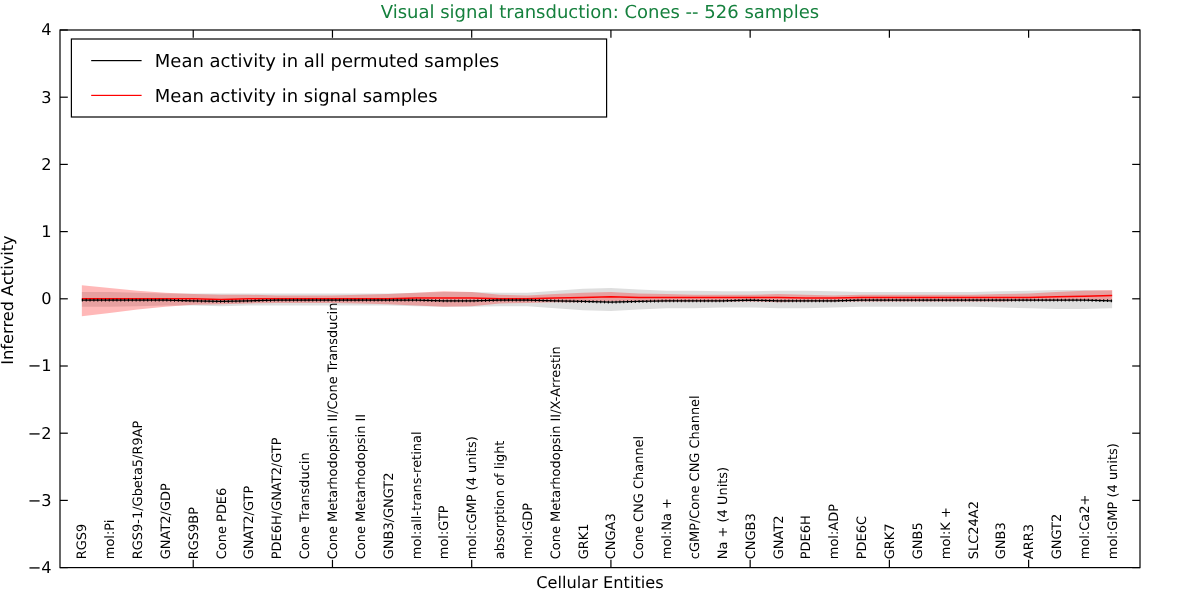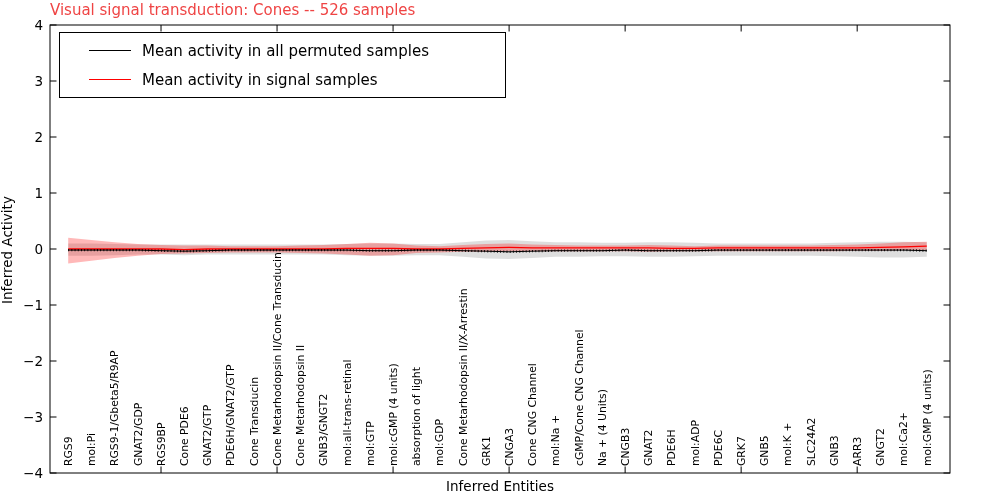--- a/index.html
+++ b/index.html
@@ -6,36 +6,36 @@
   #figure{
     position:relative;
     width:1000px;height:500px;
     background:#fff;
     font-family:"DejaVu Sans","Liberation Sans",sans-serif;
     overflow:hidden;
   }
   #plot{position:absolute;left:0;top:0;}
   .title{
     position:absolute;left:50px;top:1px;width:900px;
-    text-align:left;font-size:15px;color:#ef4444;
+    text-align:center;font-size:15px;color:#15803d;
   }
   .xlabel{
     position:absolute;left:50px;top:478px;width:900px;
     text-align:center;font-size:13.5px;color:#000;
   }
   .ylabel{
     position:absolute;left:-62px;top:241px;width:140px;height:18px;
     text-align:center;font-size:13.5px;color:#000;
     transform:rotate(-90deg);
   }
   .legend{
     position:absolute;left:59px;top:32px;width:447px;height:66px;
     border:1px solid #000;background:#fff;
     display:flex;flex-direction:column;justify-content:space-around;
-    box-sizing:border-box;padding:3px 13px;
+    box-sizing:border-box;padding:3px 0;
   }
   .legend-row{display:flex;align-items:center;height:28px;}
   .legend-line{width:42px;margin-left:16px;margin-right:11px;border-top:1.4px solid #000;height:0;flex:none;}
   .legend-line.red{border-top-color:#ff0000;}
   .legend-label{font-size:15px;color:#000;white-space:nowrap;}
 </style>
 </head>
 <body>
 
 <div id="figure">
@@ -136,21 +136,21 @@
         <text transform="translate(884.2,466) rotate(-90)" font-size="10.8px" fill="#000" text-anchor="start">GNGT2</text>
         <text transform="translate(907.4,466) rotate(-90)" font-size="10.8px" fill="#000" text-anchor="start">mol:Ca2+</text>
         <text transform="translate(930.6,466) rotate(-90)" font-size="10.8px" fill="#000" text-anchor="start">mol:GMP (4 units)</text>
       </g>
   </svg>
 
   <div class="title">Visual signal transduction: Cones -- 526 samples</div>
 
   <div class="ylabel">Inferred Activity</div>
 
-  <div class="xlabel">Inferred Entities</div>
+  <div class="xlabel">Cellular Entities</div>
 
   <div class="legend">
     <div class="legend-row">
       <div class="legend-line"></div>
       <div class="legend-label">Mean activity in all permuted samples</div>
     </div>
     <div class="legend-row">
       <div class="legend-line red"></div>
       <div class="legend-label">Mean activity in signal samples</div>
     </div>

